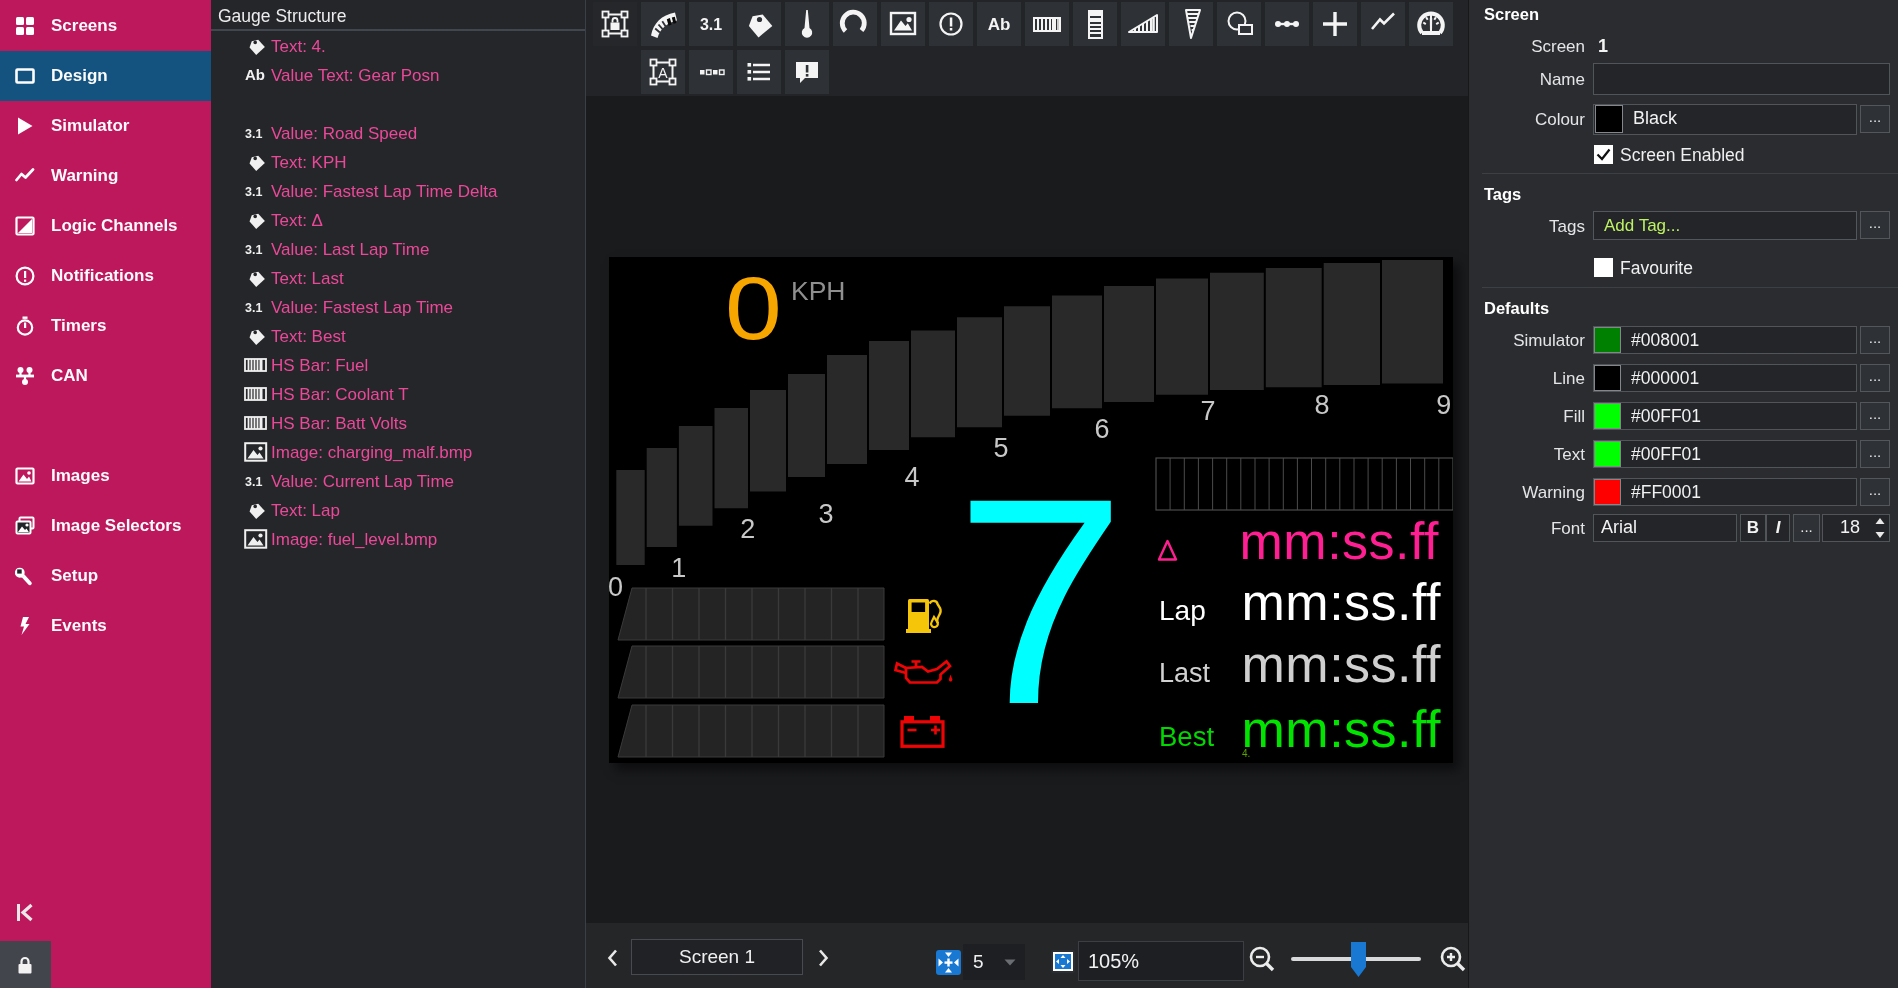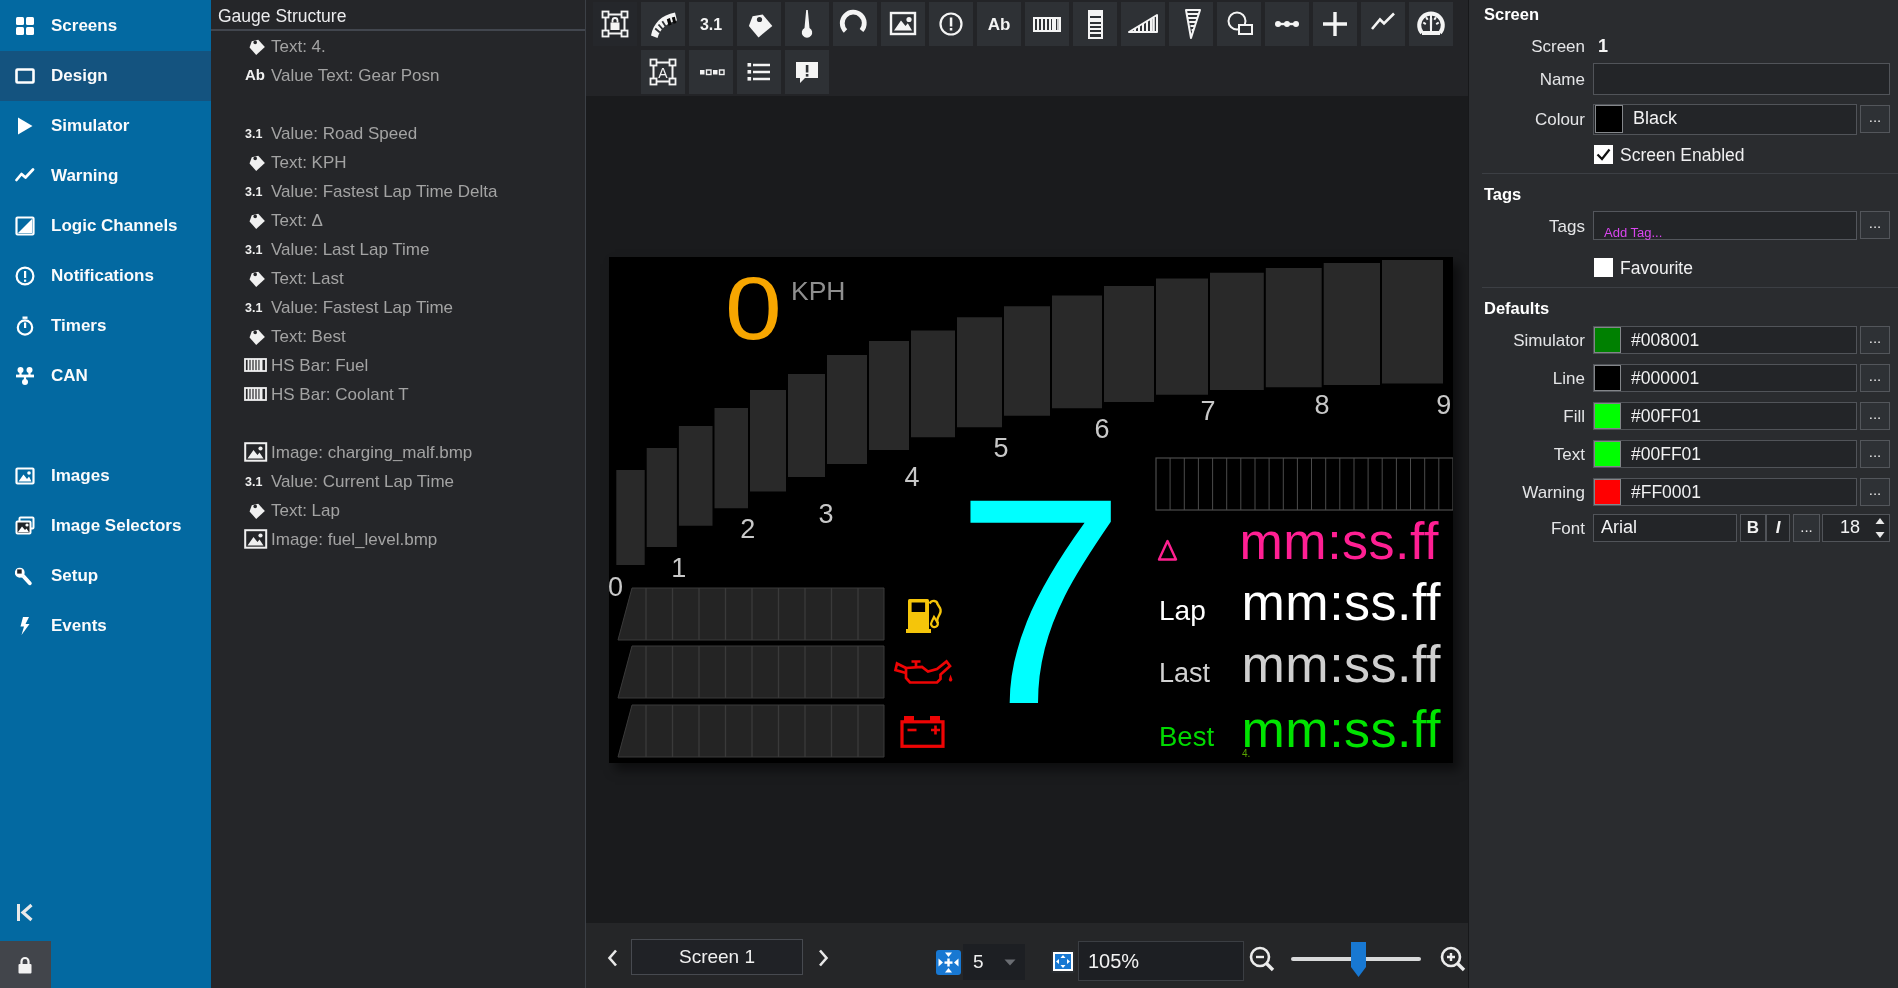--- a/index.html
+++ b/index.html
@@ -1,27 +1,27 @@
 <!DOCTYPE html>
 <html><head><meta charset="utf-8"><style>
 *{margin:0;padding:0;box-sizing:border-box}
 html,body{width:1898px;height:988px;background:#232427;overflow:hidden;
  font-family:"Liberation Sans",sans-serif;}
 .abs{position:absolute}
 
-#side{position:absolute;left:0;top:0;width:211px;height:988px;background:#0369a1}
+#side{position:absolute;left:0;top:0;width:211px;height:988px;background:#be185d}
 .nav{position:absolute;left:0;width:211px;height:50px;color:#fbfbfc;font-weight:bold;font-size:17px;line-height:50px}
 .nav .lbl{position:absolute;left:51px;top:0}
 .nav .ic{position:absolute;left:15px;top:15px;width:20px;height:20px}
 .nav.sel{background:#14537f}
 
 #tree{position:absolute;left:211px;top:0;width:375px;height:988px;background:#252629;border-right:1px solid #3c4046}
 #treehead{position:absolute;left:7px;top:6px;font-size:17.5px;color:#ececee}
 #treeline{position:absolute;left:0;top:29px;width:374px;height:2px;background:#42464e}
-.trow{position:absolute;left:0;width:370px;height:29px;color:#a3a3a3;font-size:17px;line-height:29px}
+.trow{position:absolute;left:0;width:370px;height:29px;color:#ec4899;font-size:17px;line-height:29px}
 .trow .lbl{position:absolute;left:60px;top:0}
 .trow .ic{position:absolute;left:33px;top:3px;width:24px;height:22px}
 
 #toolbar{position:absolute;left:586px;top:0;width:882px;height:96px;background:#232427}
 .tb{position:absolute;width:44px;height:44px;background:#2e3135}
 .tb svg{position:absolute;left:0;top:0}
 #canvas{position:absolute;left:586px;top:96px;width:882px;height:827px;background:#1a1b1d}
 #dash{position:absolute;left:609px;top:257px;width:844px;height:506px;background:#000;box-shadow:6px 7px 10px rgba(0,0,0,0.5)}
 #bbar{position:absolute;left:586px;top:923px;width:882px;height:65px;background:#252628}
 
@@ -223,20 +223,28 @@
       </svg>
       <span class="lbl">HS Bar: Fuel</span>
     </div>
     <div class="trow" style="top:379.5px">
       <svg class="ic" width="24" height="22" viewBox="0 0 24 22">
         <rect x="1" y="5" width="21" height="12" fill="none" stroke="#f0f0f0" stroke-width="1.8"></rect>
         <path d="M4.5 5 L4.5 17 M7.5 5 L7.5 17 M10.5 5 L10.5 17 M13.5 5 L13.5 17" stroke="#f0f0f0" stroke-width="1.8"></path>
         <rect x="15.5" y="5" width="3" height="12" fill="#f0f0f0"></rect>
       </svg>
       <span class="lbl">HS Bar: Coolant T</span>
+    </div>
+    <div class="trow" style="top:408.5px">
+      <svg class="ic" width="24" height="22" viewBox="0 0 24 22">
+        <rect x="1" y="5" width="21" height="12" fill="none" stroke="#f0f0f0" stroke-width="1.8"></rect>
+        <path d="M4.5 5 L4.5 17 M7.5 5 L7.5 17 M10.5 5 L10.5 17 M13.5 5 L13.5 17" stroke="#f0f0f0" stroke-width="1.8"></path>
+        <rect x="15.5" y="5" width="3" height="12" fill="#f0f0f0"></rect>
+      </svg>
+      <span class="lbl">HS Bar: Batt Volts</span>
     </div>
     <div class="trow" style="top:437.5px">
       <svg class="ic" width="24" height="22" viewBox="0 0 24 22">
         <rect x="1.2" y="2.2" width="21" height="17.5" fill="none" stroke="#f0f0f0" stroke-width="2"></rect>
         <circle cx="16.5" cy="7.5" r="2.1" fill="#f0f0f0"></circle>
         <path d="M3.5 17.5 L9.5 9 L13.5 14 L15.5 11.5 L19.5 17.5 Z" fill="#f0f0f0"></path>
       </svg>
       <span class="lbl">Image: charging_malf.bmp</span>
     </div>
     <div class="trow" style="top:466.5px">
@@ -592,21 +600,21 @@
 <div class="dots" style="top:105px">...</div>
 <div class="abs" style="left:1594px;top:145px;width:19px;height:19px;background:#fff"></div>
 <svg class="abs" style="left:1594px;top:145px" width="19" height="19" viewBox="0 0 19 19">
     <path d="M3.5 9.5 L8 14 L15.5 4.5" fill="none" stroke="#111" stroke-width="2.2"></path>
   </svg>
 <div class="abs" style="left:1620px;top:145px;color:#f0f0f1;font-size:17.5px">Screen Enabled</div>
 <div class="rsep" style="top:173px"></div>
 <div class="rhead" style="top:185px">Tags</div>
 <div class="rlabel" style="top:217px">Tags</div>
 <div class="rinput" style="left:1593px;top:211px;width:264px;height:29px;border-color:#53565c"></div>
-<div class="abs" style="left:1604px;top:225px;color:#d946ef;font-size:13px">Add Tag...</div>
+<div class="abs" style="left:1604px;top:216px;color:#bef264;font-size:17px">Add Tag...</div>
 <div class="dots" style="top:211px">...</div>
 <div class="abs" style="left:1594px;top:258px;width:19px;height:19px;background:#fff"></div>
 <div class="abs" style="left:1620px;top:258px;color:#f0f0f1;font-size:17.5px">Favourite</div>
 <div class="rsep" style="top:287px"></div>
 <div class="rhead" style="top:299px">Defaults</div>
 <div class="rlabel" style="top:331px">Simulator</div>
 <div class="rinput" style="left:1593px;top:326px;width:264px;height:28px"></div>
 <div class="swatch" style="left:1594px;top:327px;background:#008001"></div>
 <div class="hex" style="left:1631px;top:330px">#008001</div>
 <div class="dots" style="top:326px">...</div>

